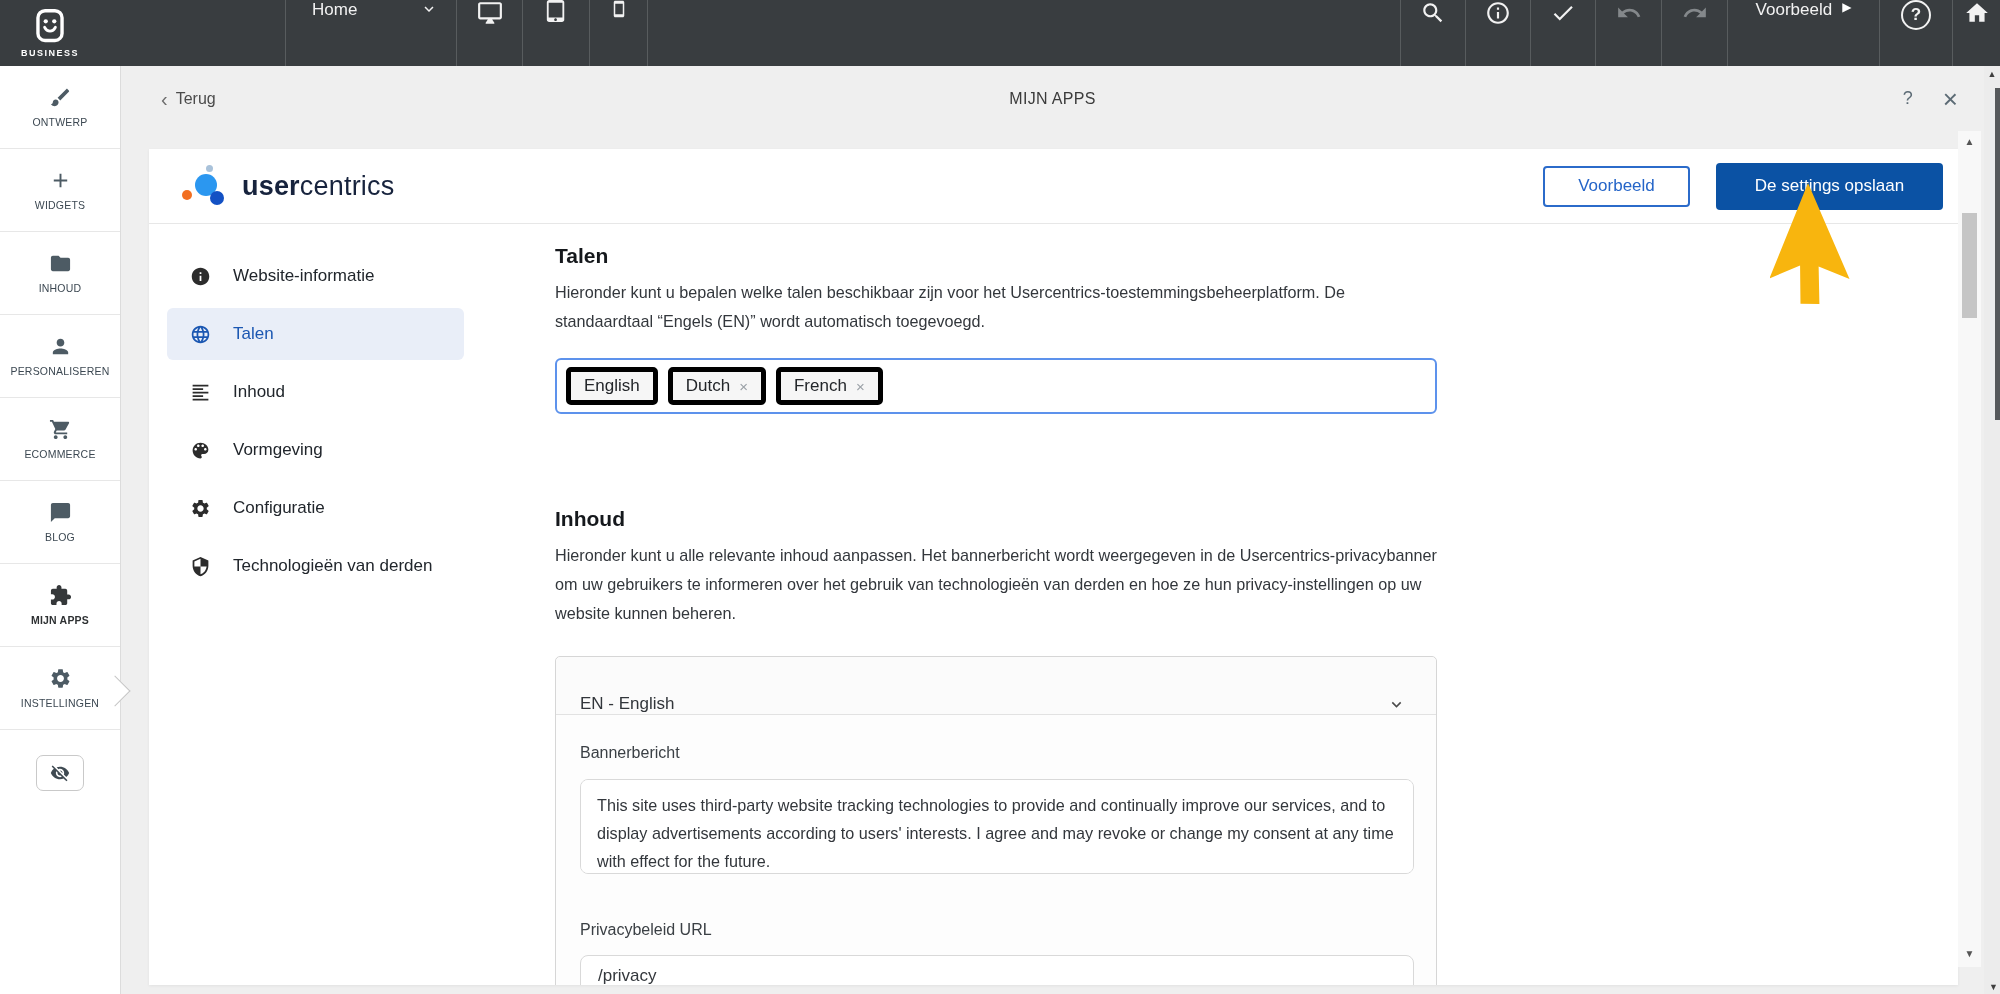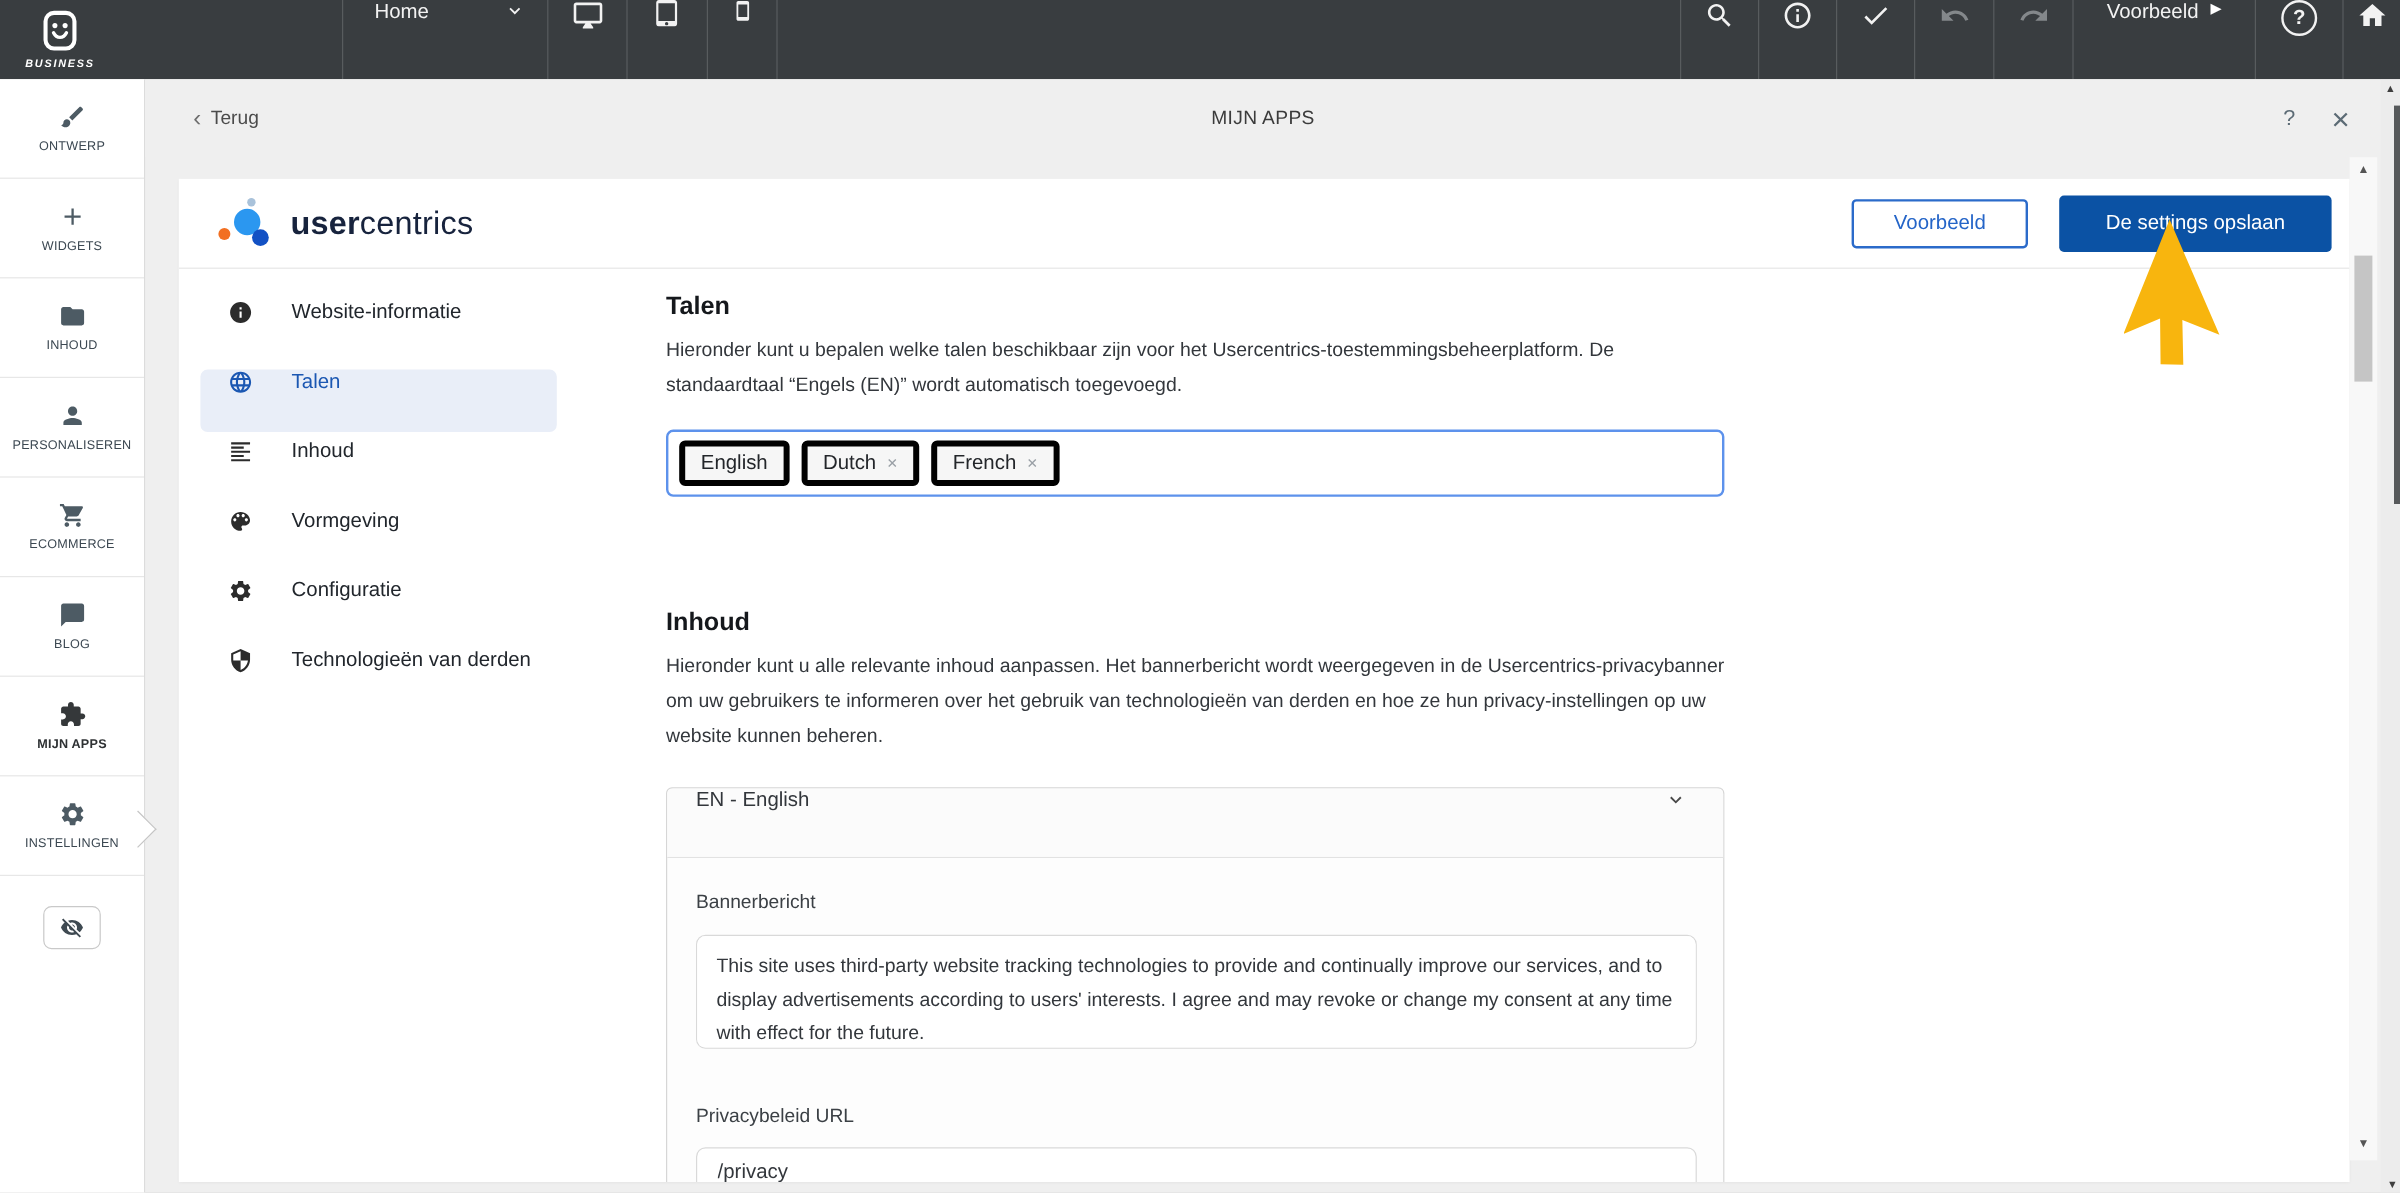--- a/index.html
+++ b/index.html
@@ -3,21 +3,21 @@
 <meta charset="utf-8">
 <style>
   html,body{margin:0;padding:0;background:#d8d8d8;}
   *{box-sizing:border-box;font-family:"Liberation Sans",sans-serif;}
   .stage{position:relative;width:2000px;height:994px;background:#efefef;overflow:hidden;}
 
   
   .topbar{position:absolute;left:0;top:0;width:2000px;height:66px;background:#393d40;display:flex;align-items:stretch;color:#f2f2f2;}
   .tb-logo{width:100px;display:flex;flex-direction:column;align-items:center;justify-content:center;gap:2px;}
   .tb-logo svg{width:34px;height:38px;}
-  .tb-logo span{font-size:9px;font-weight:bold;letter-spacing:1.5px;color:#fff;font-style:italic;}
+  .tb-logo span{font-size:9px;font-weight:bold;letter-spacing:1.5px;color:#fff;}
   .tb-gap{width:185px;}
   .tb-cell{display:flex;justify-content:center;border-left:1px solid rgba(255,255,255,.16);}
   .tb-cell svg{width:26px;height:26px;fill:#f2f2f2;}
   .tb-home{width:171px;justify-content:space-between;padding:0 18px 0 26px;font-size:17px;cursor:pointer;}
   .tb-home svg{width:18px;height:18px;}
   .tb-dev1{width:66px}.tb-dev2{width:67px}.tb-dev3{width:58px}
   .tb-dev2 svg{width:22px;height:22px}.tb-dev3 svg{width:18px;height:18px}
   .tb-flex{flex:1;border-left:1px solid rgba(255,255,255,.16);}
   .tb-ic{width:65px;cursor:pointer;}
   .tb-ic66{width:66px;cursor:pointer;}
@@ -63,36 +63,36 @@
   .dot-navy{left:30px;top:28px;width:14px;height:14px;background:#1351c4;}
   .dot-pale{left:26px;top:2px;width:7px;height:7px;background:#a9c2da;}
   .uc-word{font-size:27px;color:#17233d;letter-spacing:.2px;}
   .uc-word b{font-weight:bold;}
   .head-actions{margin-left:auto;display:flex;align-items:center;gap:26px;}
   .btn-outline{width:147px;height:41px;background:#fff;border:2px solid #2b6bca;border-radius:4px;color:#2565c8;font-size:17px;cursor:pointer;}
   .btn-solid{min-width:227px;height:47px;background:#0b52a4;border:none;border-radius:4px;color:#fff;font-size:17px;cursor:pointer;}
 
   .card-body{display:flex;}
   .uc-nav{width:406px;flex:none;padding:26px 0 0 18px;}
-  .nav-item{width:297px;height:52px;margin-bottom:6px;display:flex;gap:32px;padding-left:23px;border-radius:6px;font-size:17px;color:#21262c;cursor:pointer;}
+  .nav-item{width:297px;height:52px;margin-bottom:6px;display:flex;align-items:center;gap:22px;padding-left:23px;border-radius:6px;font-size:17px;color:#21262c;cursor:pointer;}
   .nav-item svg{width:21px;height:21px;fill:#2c2c2c;flex:none;}
   .nav-item.active{background:#e9eef8;color:#1b57b2;}
   .nav-item.active svg{fill:#1b57b2;}
 
   .uc-content{width:882px;flex:none;padding-top:20px;}
   .uc-content h2{margin:0;font-size:21px;color:#15181c;}
   .uc-content p{margin:10px 0 0 0;font-size:16.2px;line-height:29px;color:#33373c;}
   .h2-inhoud{margin-top:93px !important;}
 
   .tagbox{margin-top:22px;height:56px;border:2px solid #5d92ec;border-radius:6px;display:flex;align-items:center;gap:10px;padding:0 9px;cursor:text;}
   .tag{height:38px;display:flex;align-items:center;padding:0 13px;background:#f6f6f6;border:5px solid #000000;border-radius:5px;font-size:17px;color:#23262a;}
   .tag-x{margin-left:9px;font-size:15px;color:#9aa0a6;cursor:pointer;}
 
   .accordion{margin-top:28px;border:1px solid #d6d6d6;border-radius:5px;background:#fdfdfd;}
-  .acc-head{height:58px;background:#fbfbfb;border-bottom:1px solid #e2e2e2;display:flex;align-items:flex-start;padding:0 30px 0 24px;font-size:17px;color:#32363b;border-radius:5px 5px 0 0;cursor:pointer;}
+  .acc-head{height:58px;background:#fbfbfb;border-bottom:1px solid #e2e2e2;display:flex;align-items:flex-end;padding:0 30px 0 24px;font-size:17px;color:#32363b;border-radius:5px 5px 0 0;cursor:pointer;}
   .acc-head svg{margin-left:auto;width:19px;height:19px;fill:#4a4a4a;}
   .acc-body{padding:29px 24px 0 24px;}
   .field-label{display:block;font-size:16px;color:#3b4045;}
   .acc-body textarea{margin-top:17px;width:834px;height:95px;border:1px solid #d9d9d9;border-radius:8px;background:#fff;padding:11px 16px;font-size:16.2px;line-height:28px;color:#33373c;resize:none;outline:none;}
   .lbl-privacy{margin-top:43px;}
   .acc-body input{margin-top:16px;width:834px;height:60px;border:1px solid #d9d9d9;border-radius:8px;background:#fff;padding:0 17px 18px 17px;font-size:17px;color:#33373c;outline:none;}
 
   
   .inner-scrollbar{position:absolute;left:1958px;top:131px;width:23px;height:836px;background:#f8f8f8;}
   .isb-up{position:absolute;top:5px;left:0;right:0;text-align:center;font-size:10px;color:#555;}

